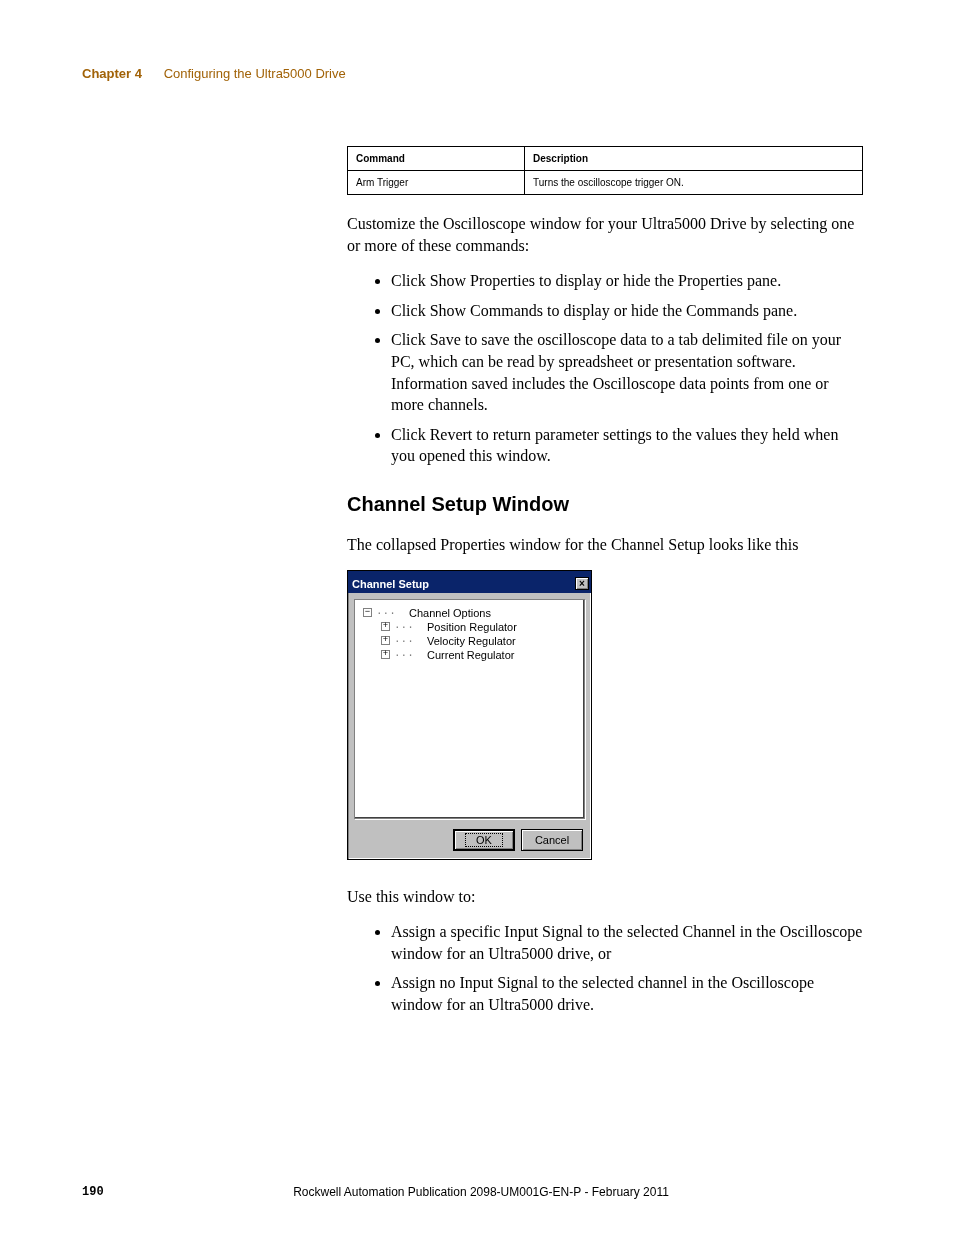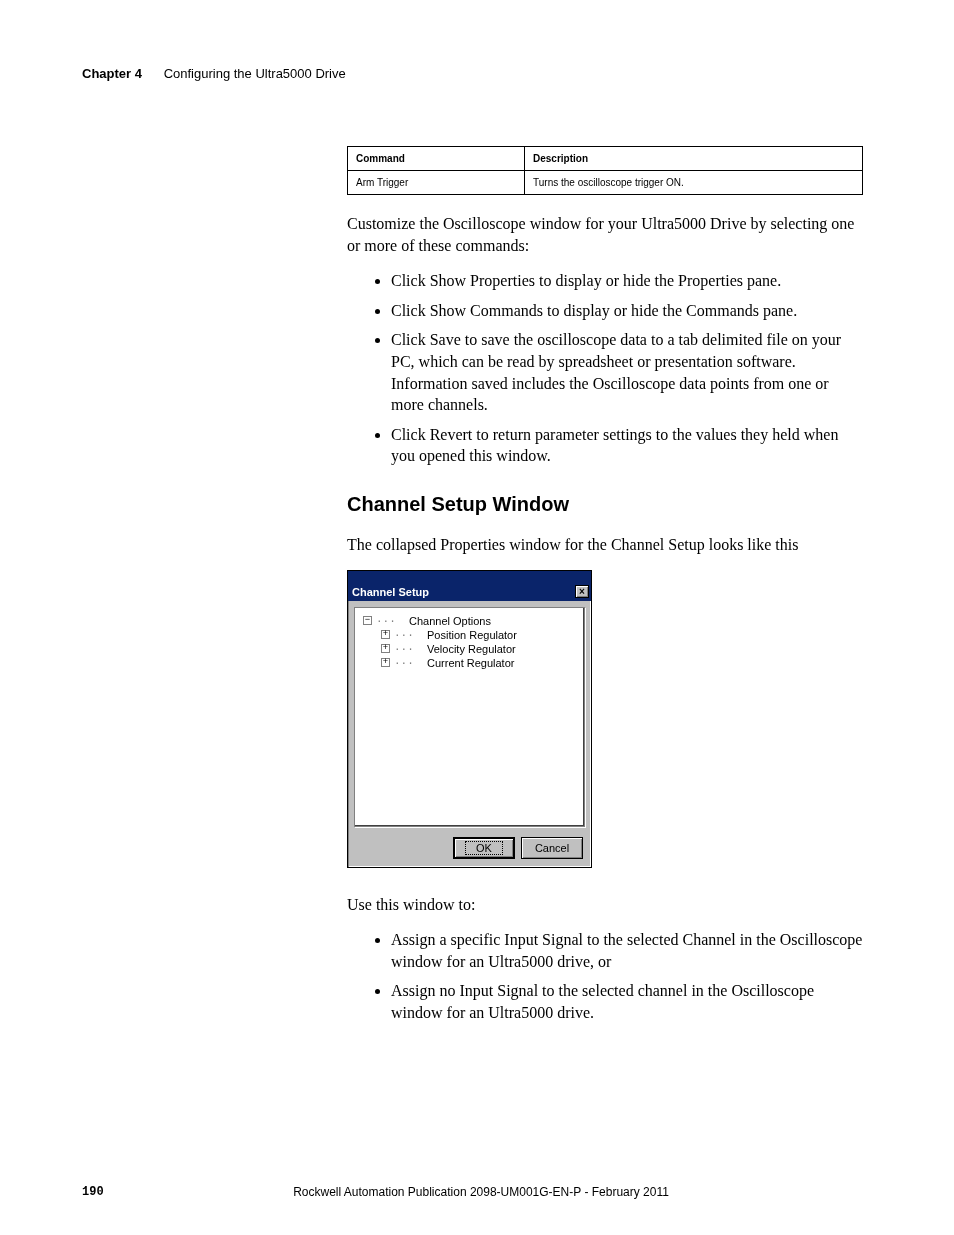--- a/index.html
+++ b/index.html
@@ -14,21 +14,21 @@
     height: 1235px;
     position: relative;
     box-sizing: border-box;
   }
   .running-head {
     position: absolute;
     top: 66px;
     left: 82px;
     font-family: Arial, Helvetica, sans-serif;
     font-size: 13px;
-    color: #000000;
+    color: #a16207;
   }
   .running-head .chap { font-weight: bold; }
   .content {
     position: absolute;
     left: 347px;
     top: 138px;
     width: 516px;
   }
   .para {
     font-size: 16px;
@@ -75,21 +75,21 @@
     border: 1px solid #000;
     background: #c0c0c0;
     margin: 6px 0 26px 0;
     box-shadow: 1px 1px 0 #808080 inset, -1px -1px 0 #fff inset;
   }
   .titlebar {
     display: flex;
     align-items: center;
     justify-content: space-between;
     height: 18px;
-    padding: 12px 2px 0 4px;
+    padding: 4px 2px 0 4px;
     background: linear-gradient(#0a246a,#0a246a);
     color: #fff;
     font-weight: bold;
     font-size: 11px;
   }
   .titlebar .xbtn {
     width: 14px; height: 13px;
     background: #c0c0c0;
     border: 1px solid #000;
     box-sizing: border-box;

